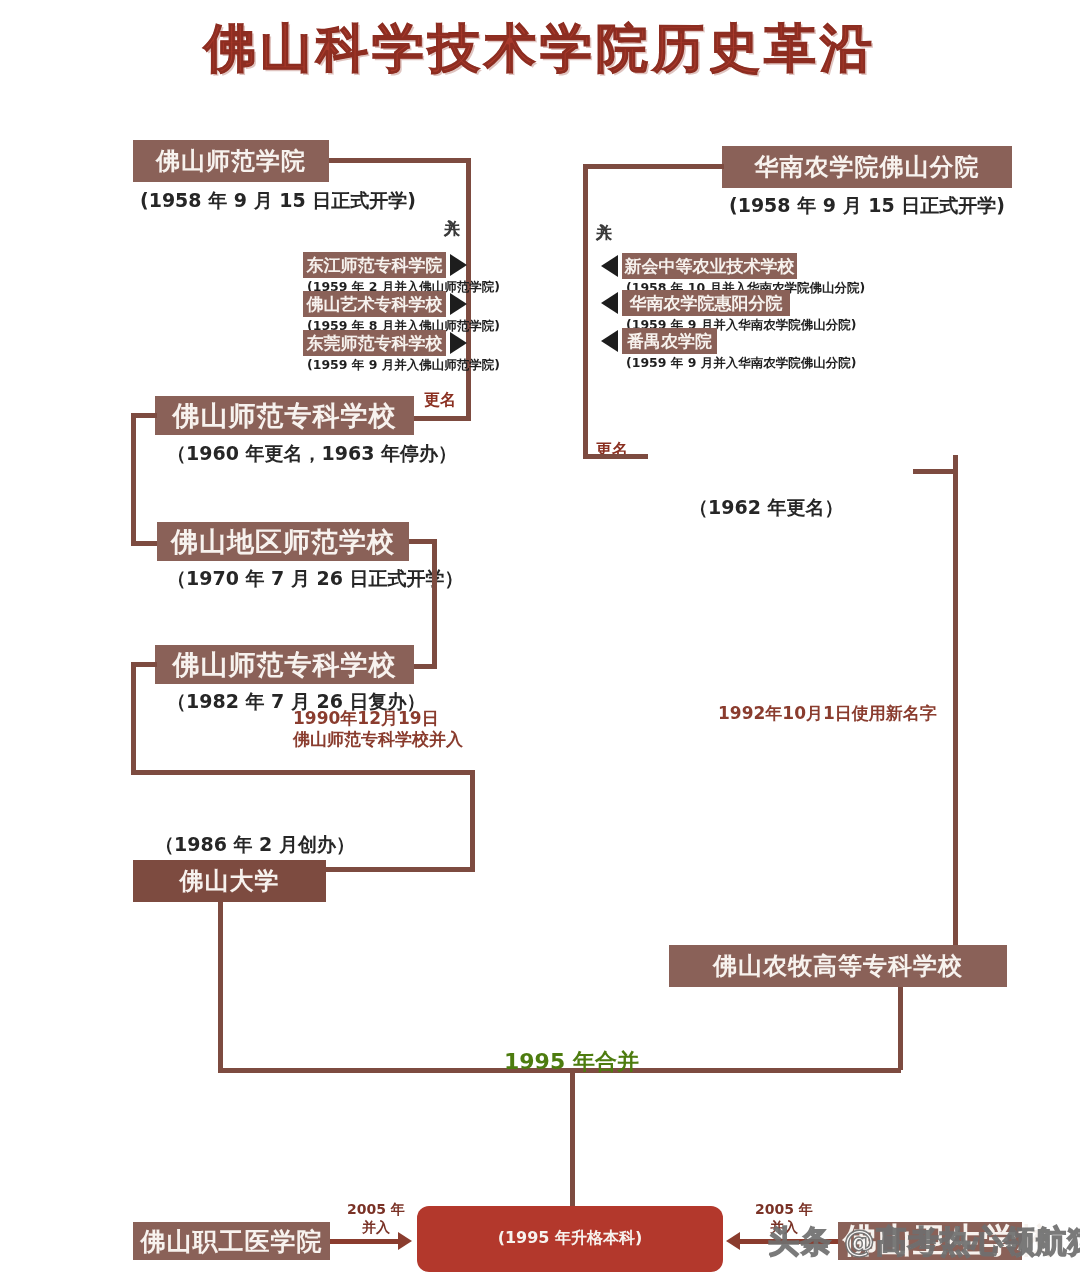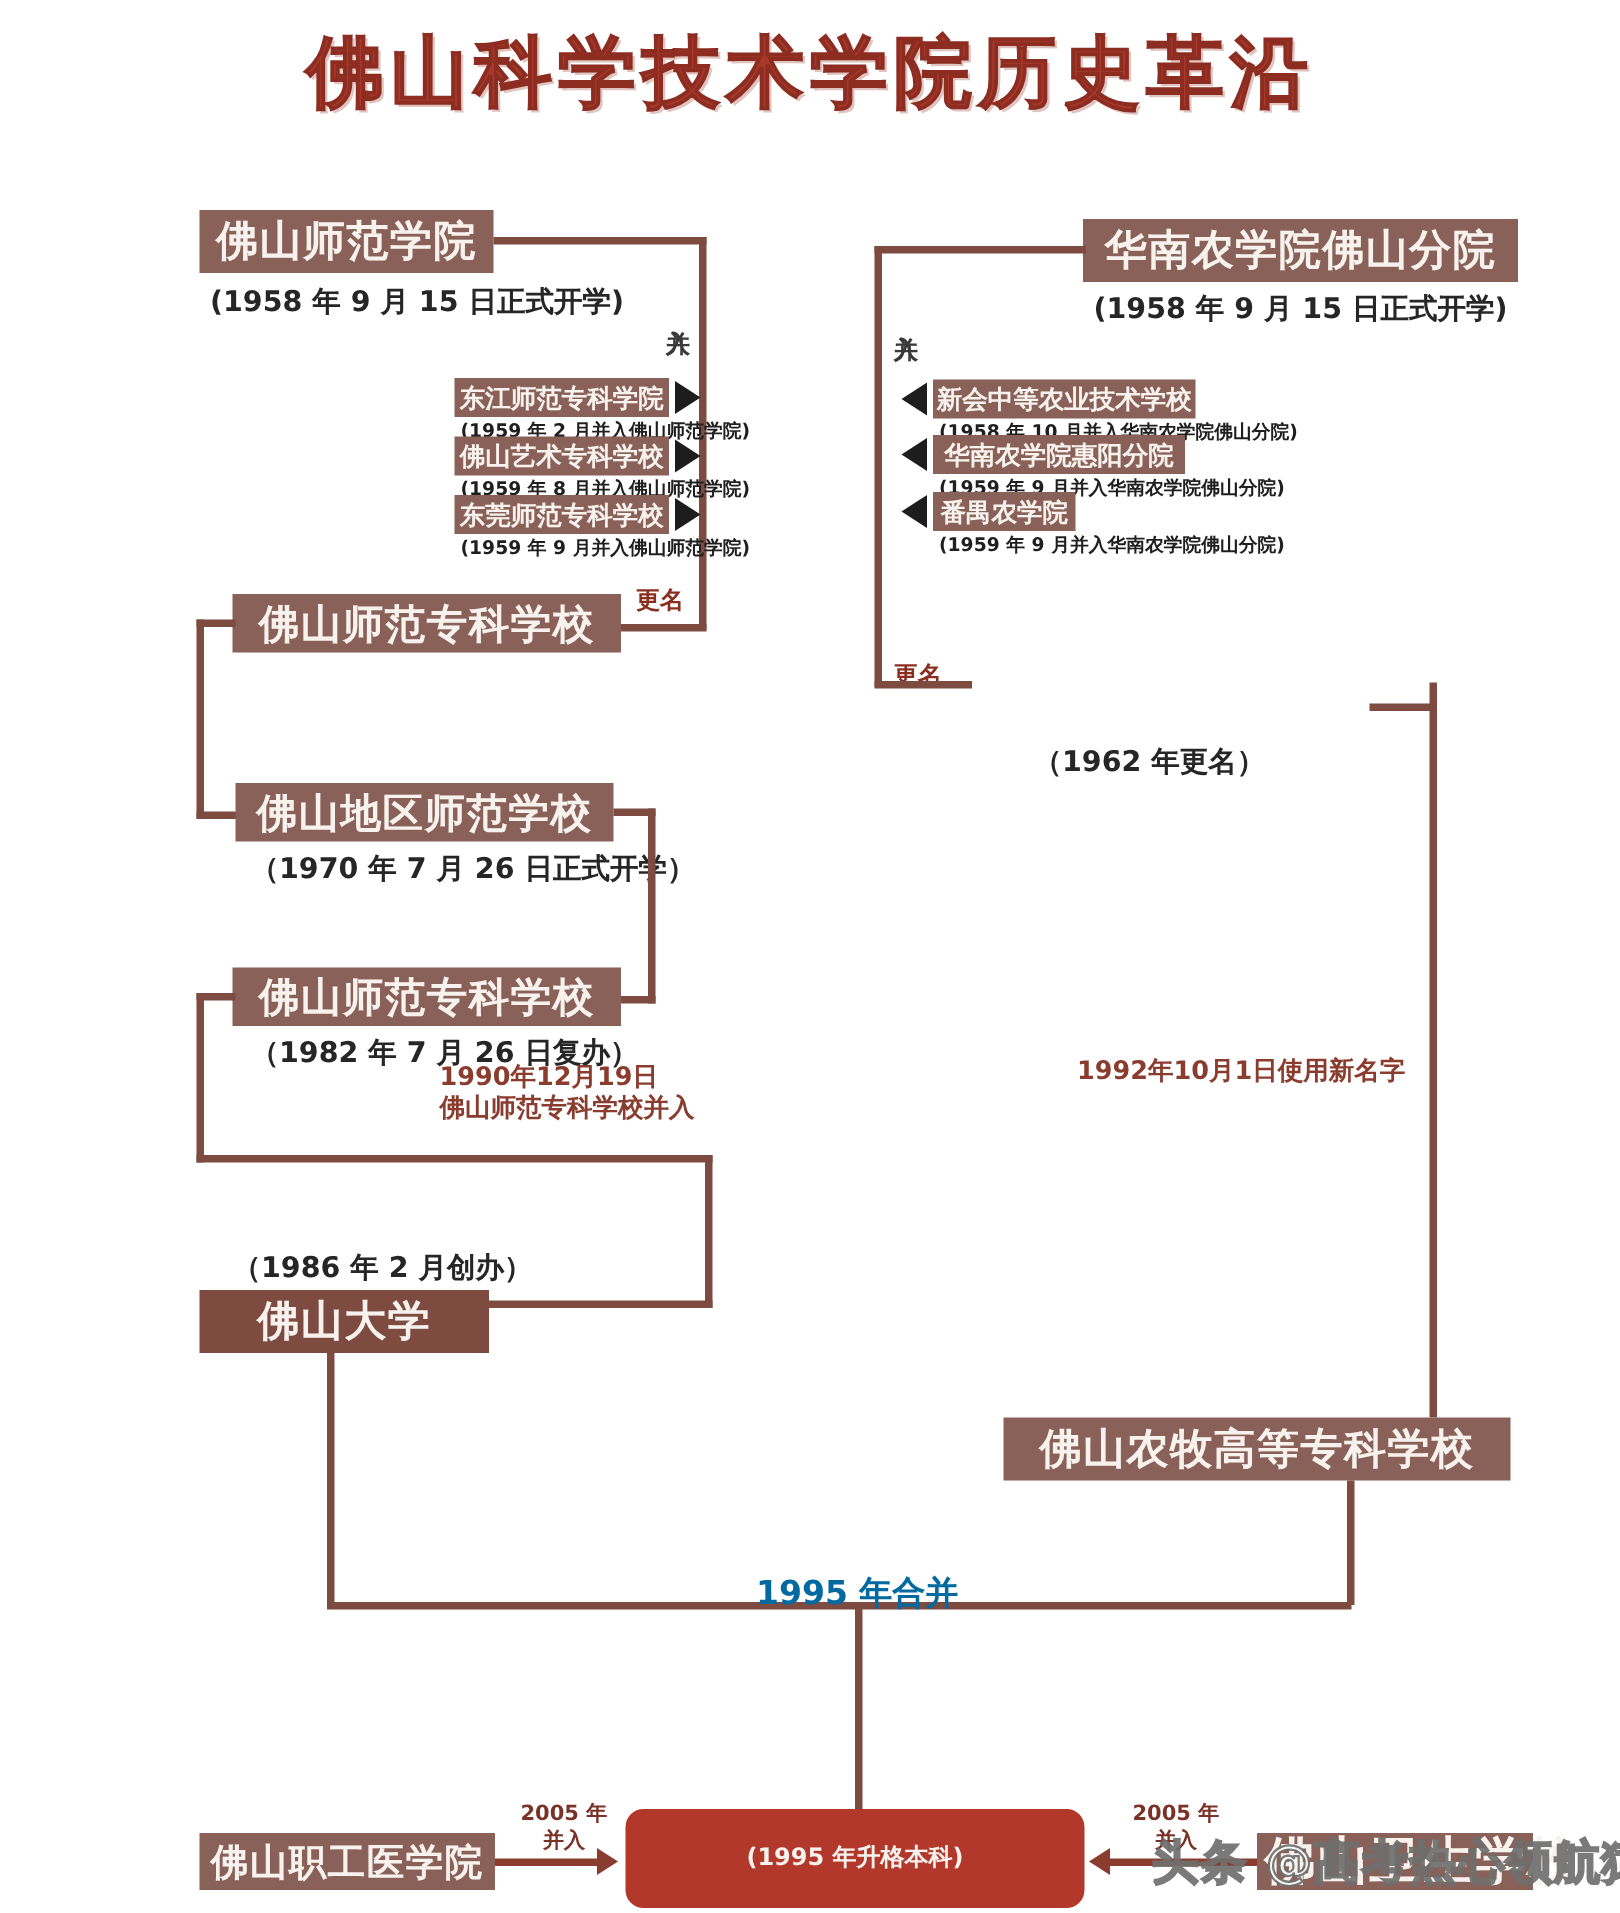--- a/index.html
+++ b/index.html
@@ -42,21 +42,21 @@
     position:absolute;
     background:#8a6158;
     color:#f7f2ee;
     display:flex;align-items:center;justify-content:center;
     font-family:"DejaVu Sans","Liberation Sans",sans-serif;
     font-weight:bold;
     white-space:nowrap;
     letter-spacing:1px;
     box-sizing:border-box;
   }
-  .box.big{font-size:28px;height:42px;padding:0 14px;}
+  .box.big{font-size:24px;height:42px;padding:0 14px;}
   .box.mid{font-size:27px;height:39px;padding:0 12px;}
   .box.small{font-size:17px;height:26px;padding:0 22px;letter-spacing:0;}
   .box.dark{background:#7d4b40;}
   .box.final{
     background:#b3382c;border-radius:12px;
     flex-direction:column;justify-content:center;gap:0;
     height:66px;padding:4px 22px 6px;
   }
   .box.final .fmain{font-size:31px;line-height:34px;letter-spacing:2px;}
   .box.final .fsub{font-size:16px;line-height:20px;font-weight:bold;letter-spacing:0;}
@@ -70,21 +70,21 @@
   .cap.tiny{font-size:12.5px;font-weight:bold;color:#1f1f1f;}
 
   
   .anno{
     position:absolute;
     font-family:"DejaVu Sans","Liberation Sans",sans-serif;
     color:#8a3c2e;font-weight:bold;white-space:nowrap;
   }
   .anno.a19{font-size:17px;line-height:21px;}
   .anno.a92{font-size:17px;}
-  .anno.a95{font-size:22px;color:#0369a1;}
+  .anno.a95{font-size:22px;color:#4d7c0f;}
   .anno.small2005{font-size:14px;line-height:18px;color:#7a3226;text-align:center;}
 
   .vlabel{
     position:absolute;
     font-family:"DejaVu Sans","Liberation Sans",sans-serif;
     font-size:16px;font-weight:bold;color:#3a3a3a;
     writing-mode:vertical-rl;text-orientation:upright;
     line-height:17px;letter-spacing:0;
   }
   .rename{
@@ -138,20 +138,21 @@
   <div class="tri right" style="left:450px;top:332px;"></div>
   <div class="cap tiny" style="left:307px;top:357px;">(1959 年 9 月并入佛山师范学院)</div>
 
   <div class="rename" style="left:424px;top:390px;">更名</div>
 
   <div class="ln h" style="left:414px;top:416px;width:57px;"></div>
 
   <div class="box mid" style="left:155px;top:396px;width:259px;">
     <span>佛山师范专科学校</span>
   </div>
+  <div class="cap" style="left:167px;top:441px;">（1960 年更名，1963 年停办）</div>
 
   <div class="ln h" style="left:131px;top:413px;width:26px;"></div>
   <div class="ln v" style="left:131px;top:413px;height:133px;"></div>
   <div class="ln h" style="left:131px;top:541px;width:28px;"></div>
 
   <div class="box mid" style="left:157px;top:522px;width:252px;">
     <span>佛山地区师范学校</span>
   </div>
   <div class="cap" style="left:167px;top:566px;">（1970 年 7 月 26 日正式开学）</div>
 

